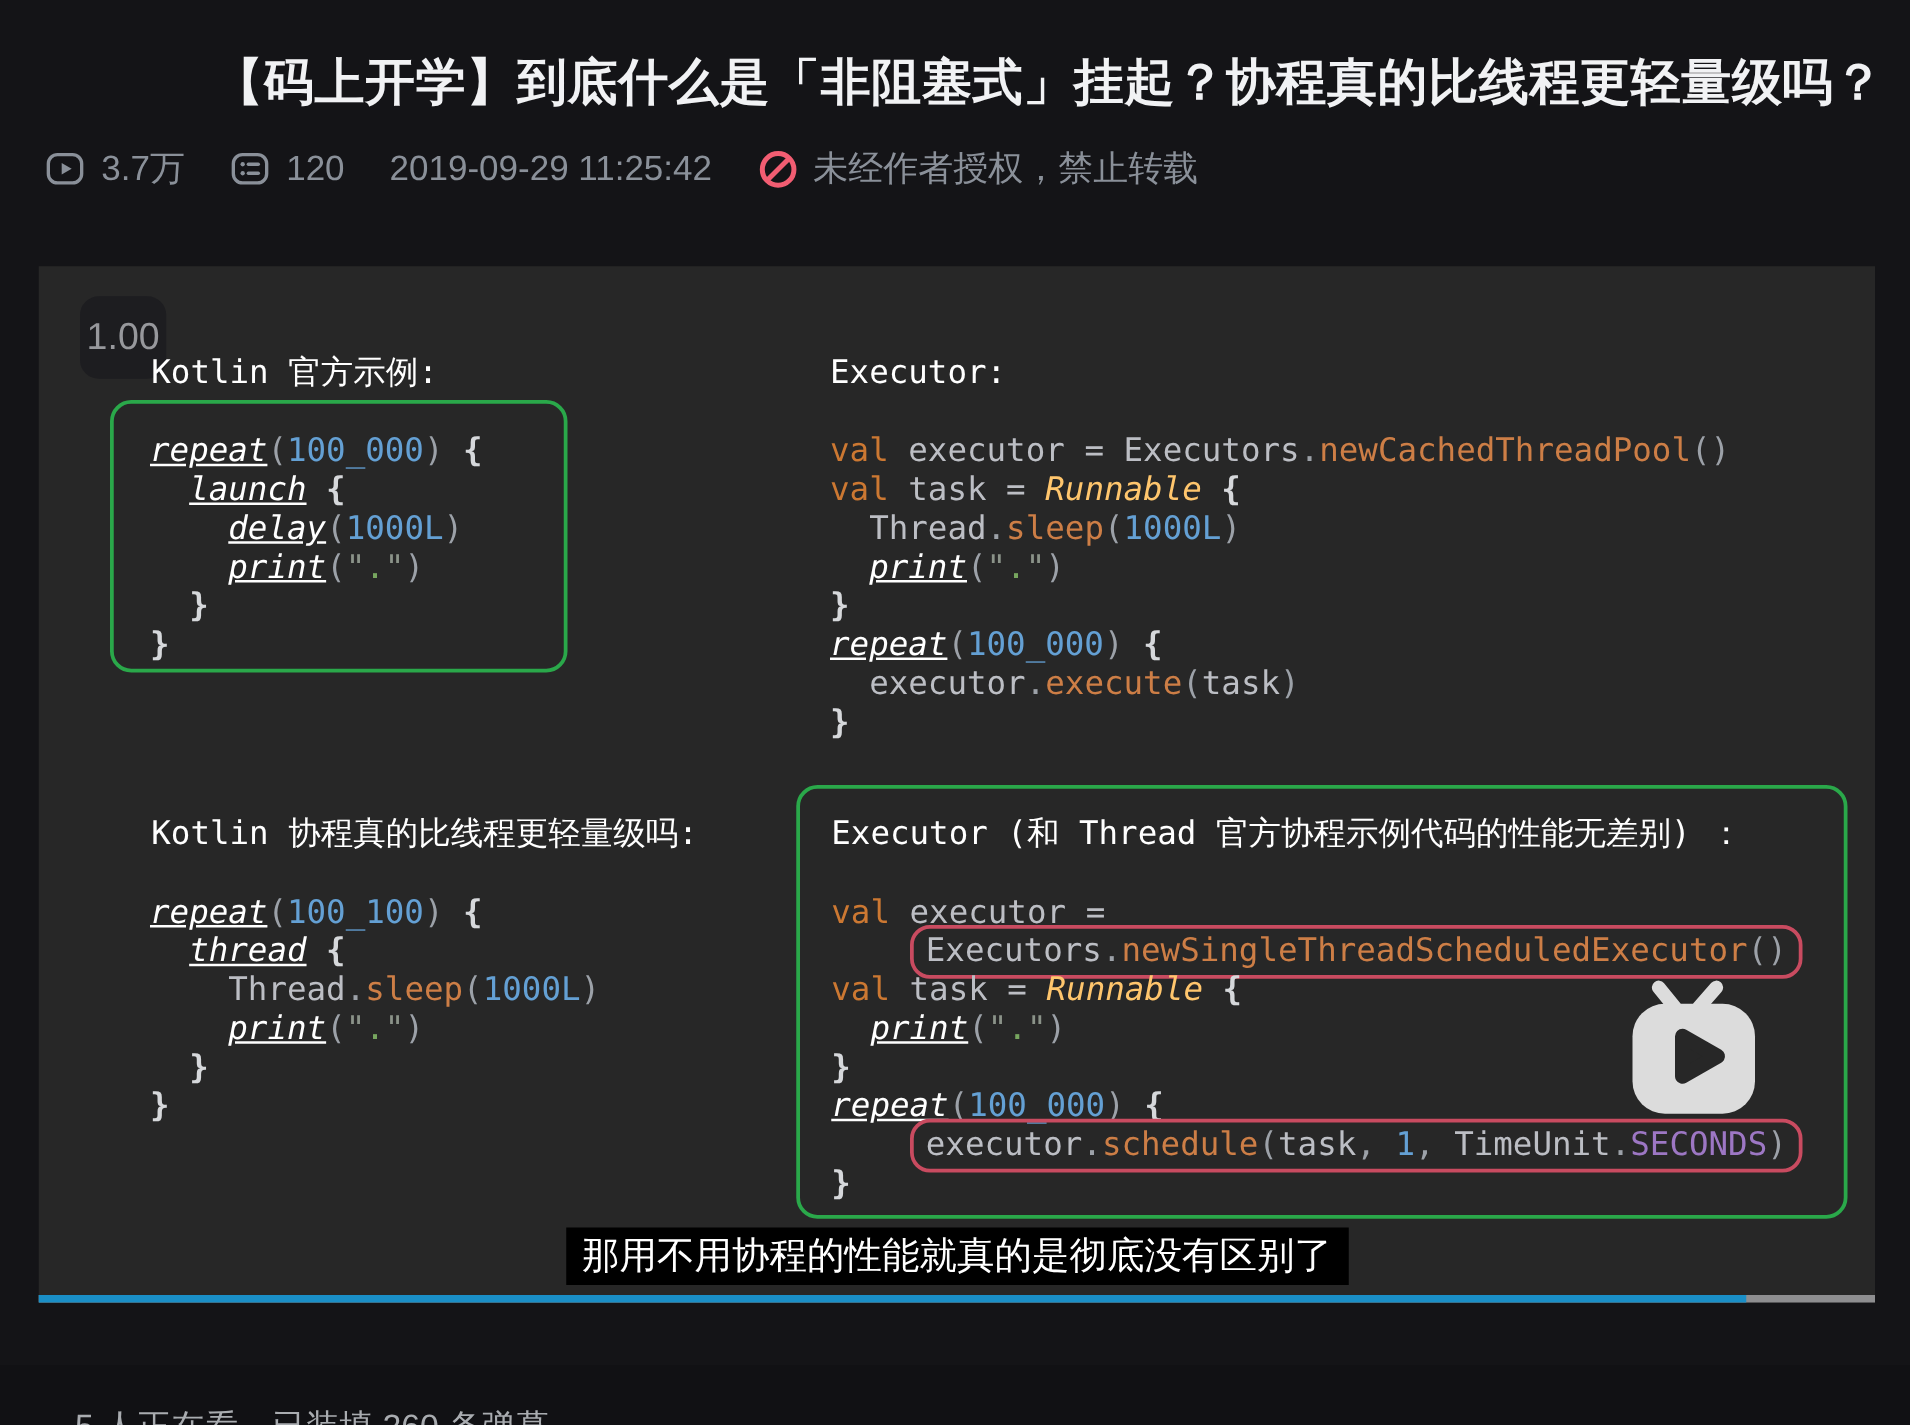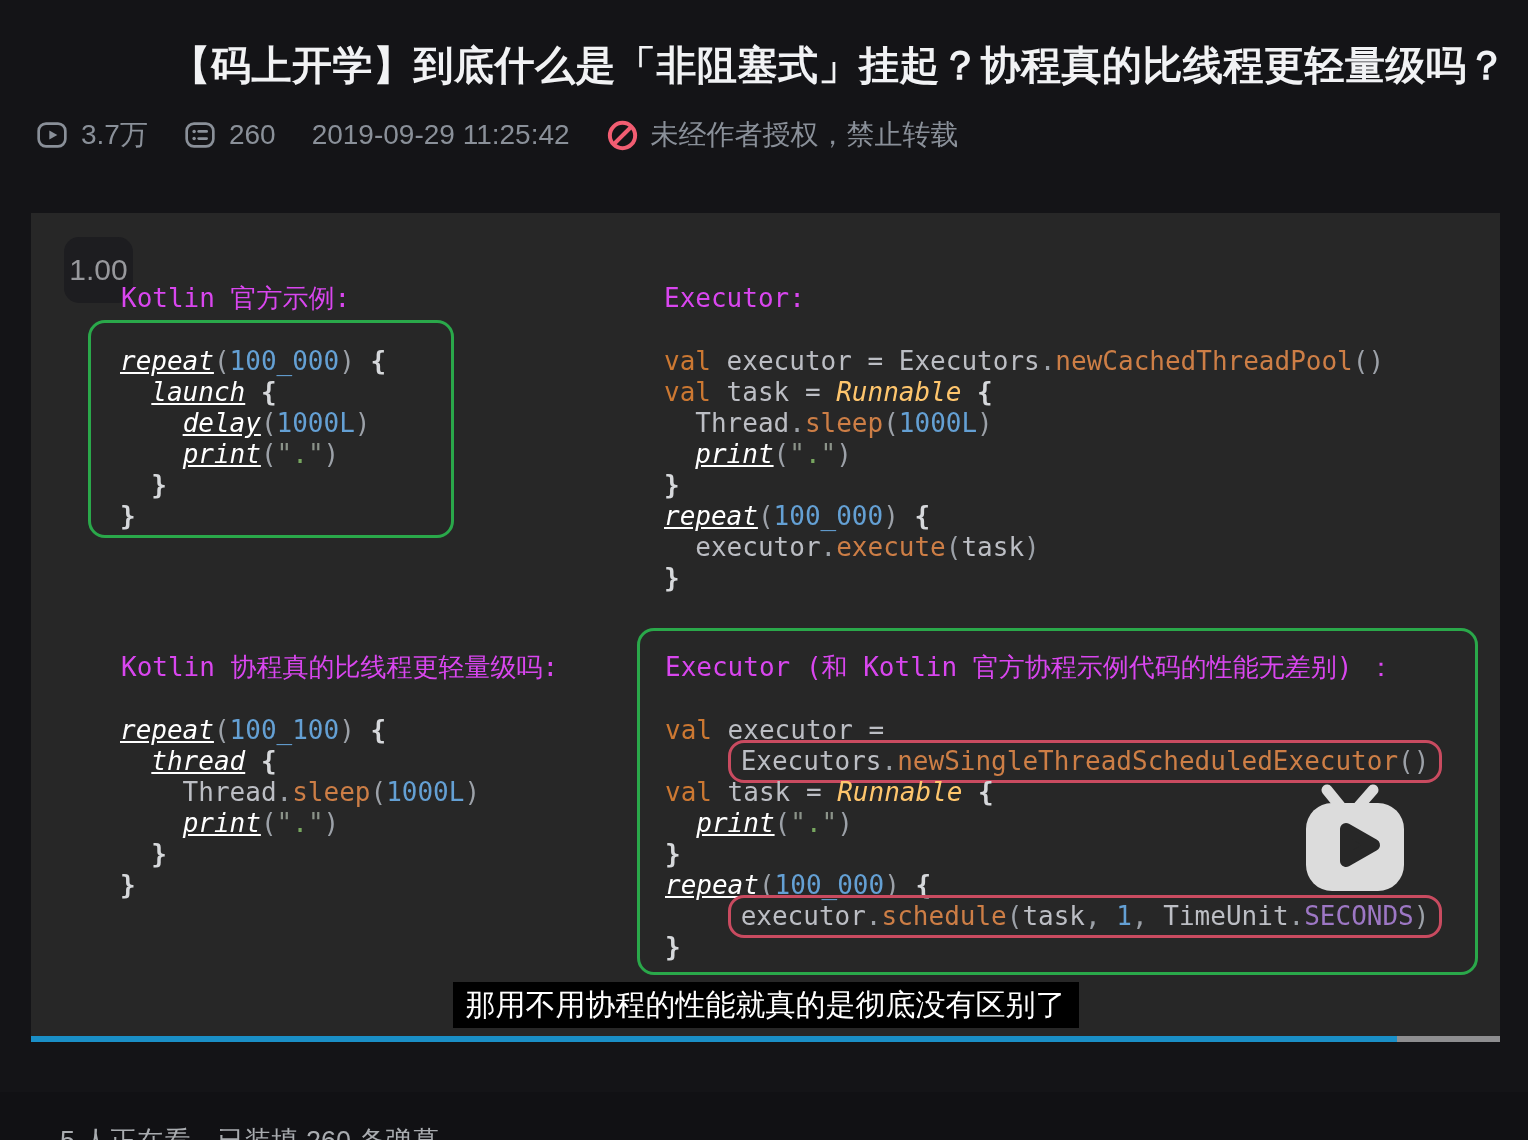--- a/index.html
+++ b/index.html
@@ -11,21 +11,21 @@
   .meta{position:absolute;left:36px;top:116px;display:flex;align-items:center;
         color:#8a9099;font-size:28px;}
   .m-item{display:flex;align-items:center;margin-right:36px;}
   .m-item .ic{margin-right:13px;display:block;}
   .m-no{display:flex;align-items:center;}
   .m-no .ic{margin-right:12px;display:block;}
   
   .player{position:absolute;left:31px;top:213px;width:1469px;height:829px;background:#272727;}
   .speed-badge{position:absolute;left:33px;top:24px;width:69px;height:66px;background:#1d1d20;
                border-radius:15px;color:#97989c;font-size:30px;display:flex;align-items:center;justify-content:center;}
-  .slide-h{position:absolute;color:#d946ef;font:26px/30px "DejaVu Sans Mono",monospace;white-space:pre;}
+  .slide-h{position:absolute;color:#ffffff;font:26px/30px "DejaVu Sans Mono",monospace;white-space:pre;}
   .h-tl{left:90px;top:70px;}
   .h-tr{left:633px;top:70px;}
   .h-bl{left:90px;top:439px;}
   .h-br{left:634px;top:439px;}
   .green-box{position:absolute;border:3px solid var(--box_green,#2aa84a);border-radius:17px;}
   .box-tl{left:57px;top:107px;width:360px;height:212px;}
   .box-br{left:606px;top:415px;width:835px;height:341px;}
   .code{position:absolute;white-space:pre;font:26px/31px "DejaVu Sans Mono",monospace;}
   .code-tl{left:89px;top:133px;}
   .code-tr{left:633px;top:133px;}
@@ -70,21 +70,21 @@
       <span>3.7万</span>
     </span>
     <span class="m-item">
       <svg class="ic" width="32" height="32" viewBox="0 0 24 24">
         <rect x="2" y="3.5" width="20" height="17" rx="5.5" fill="none" stroke="#8a9099" stroke-width="2"></rect>
         <circle cx="7.6" cy="9.3" r="1.3" fill="#8a9099"></circle>
         <line x1="11" y1="9.3" x2="17" y2="9.3" stroke="#8a9099" stroke-width="2" stroke-linecap="round"></line>
         <circle cx="7.6" cy="14.7" r="1.3" fill="#8a9099"></circle>
         <line x1="11" y1="14.7" x2="17" y2="14.7" stroke="#8a9099" stroke-width="2" stroke-linecap="round"></line>
       </svg>
-      <span>260</span>
+      <span>120</span>
     </span>
     <span class="m-item">2019-09-29 11:25:42</span>
     <span class="m-no">
       <svg class="ic" width="33" height="33" viewBox="0 0 24 24">
         <circle cx="12" cy="12" r="9.2" fill="none" stroke="#f25d72" stroke-width="2.9"></circle>
         <line x1="5.8" y1="18.2" x2="18.2" y2="5.8" stroke="#f25d72" stroke-width="2.9"></line>
       </svg>
       <span>未经作者授权，禁止转载</span>
     </span>
   </div>
@@ -96,21 +96,21 @@
     <div class="green-box box-tl"></div>
     <div class="code code-tl"><div class="code-line"><span><span class="tk-fn">repeat</span><span class="tk-pr">(</span><span class="tk-num">100_000</span><span class="tk-pr">)</span><span class="tk-pl"> </span><span class="tk-br">{</span></span></div><div class="code-line"><span><span class="tk-pl">  </span><span class="tk-fn">launch</span><span class="tk-pl"> </span><span class="tk-br">{</span></span></div><div class="code-line"><span><span class="tk-pl">    </span><span class="tk-fn">delay</span><span class="tk-pr">(</span><span class="tk-num">1000L</span><span class="tk-pr">)</span></span></div><div class="code-line"><span><span class="tk-pl">    </span><span class="tk-fn">print</span><span class="tk-pr">(</span><span class="tk-strq">"</span><span class="tk-str">.</span><span class="tk-strq">"</span><span class="tk-pr">)</span></span></div><div class="code-line"><span><span class="tk-pl">  </span><span class="tk-br">}</span></span></div><div class="code-line"><span><span class="tk-br">}</span></span></div></div>
 
     <div class="slide-h h-tr">Executor:</div>
     <div class="code code-tr"><div class="code-line"><span><span class="tk-kw">val</span><span class="tk-pl"> executor = Executors</span><span class="tk-pr">.</span><span class="tk-mfn">newCachedThreadPool</span><span class="tk-pr">()</span></span></div><div class="code-line"><span><span class="tk-kw">val</span><span class="tk-pl"> task = </span><span class="tk-cls">Runnable</span><span class="tk-pl"> </span><span class="tk-br">{</span></span></div><div class="code-line"><span><span class="tk-pl">  Thread</span><span class="tk-pr">.</span><span class="tk-mfn">sleep</span><span class="tk-pr">(</span><span class="tk-num">1000L</span><span class="tk-pr">)</span></span></div><div class="code-line"><span><span class="tk-pl">  </span><span class="tk-fn">print</span><span class="tk-pr">(</span><span class="tk-strq">"</span><span class="tk-str">.</span><span class="tk-strq">"</span><span class="tk-pr">)</span></span></div><div class="code-line"><span><span class="tk-br">}</span></span></div><div class="code-line"><span><span class="tk-fn">repeat</span><span class="tk-pr">(</span><span class="tk-num">100_000</span><span class="tk-pr">)</span><span class="tk-pl"> </span><span class="tk-br">{</span></span></div><div class="code-line"><span><span class="tk-pl">  executor</span><span class="tk-pr">.</span><span class="tk-mfn">execute</span><span class="tk-pr">(</span><span class="tk-pl">task</span><span class="tk-pr">)</span></span></div><div class="code-line"><span><span class="tk-br">}</span></span></div></div>
 
     <div class="slide-h h-bl">Kotlin 协程真的比线程更轻量级吗:</div>
     <div class="code code-bl"><div class="code-line"><span><span class="tk-fn">repeat</span><span class="tk-pr">(</span><span class="tk-num">100_100</span><span class="tk-pr">)</span><span class="tk-pl"> </span><span class="tk-br">{</span></span></div><div class="code-line"><span><span class="tk-pl">  </span><span class="tk-fn">thread</span><span class="tk-pl"> </span><span class="tk-br">{</span></span></div><div class="code-line"><span><span class="tk-pl">    Thread</span><span class="tk-pr">.</span><span class="tk-mfn">sleep</span><span class="tk-pr">(</span><span class="tk-num">1000L</span><span class="tk-pr">)</span></span></div><div class="code-line"><span><span class="tk-pl">    </span><span class="tk-fn">print</span><span class="tk-pr">(</span><span class="tk-strq">"</span><span class="tk-str">.</span><span class="tk-strq">"</span><span class="tk-pr">)</span></span></div><div class="code-line"><span><span class="tk-pl">  </span><span class="tk-br">}</span></span></div><div class="code-line"><span><span class="tk-br">}</span></span></div></div>
 
     <div class="green-box box-br"></div>
-    <div class="slide-h h-br">Executor (和 Kotlin 官方协程示例代码的性能无差别) ：</div>
+    <div class="slide-h h-br">Executor (和 Thread 官方协程示例代码的性能无差别) ：</div>
     <div class="code code-br"><div class="code-line"><span><span class="tk-kw">val</span><span class="tk-pl"> executor =</span></span></div><div class="code-line"><span><span class="tk-pl">    </span></span><span class="hl-red"><span class="tk-pl">Executors</span><span class="tk-pr">.</span><span class="tk-mfn">newSingleThreadScheduledExecutor</span><span class="tk-pr">()</span></span></div><div class="code-line"><span><span class="tk-kw">val</span><span class="tk-pl"> task = </span><span class="tk-cls">Runnable</span><span class="tk-pl"> </span><span class="tk-br">{</span></span></div><div class="code-line"><span><span class="tk-pl">  </span><span class="tk-fn">print</span><span class="tk-pr">(</span><span class="tk-strq">"</span><span class="tk-str">.</span><span class="tk-strq">"</span><span class="tk-pr">)</span></span></div><div class="code-line"><span><span class="tk-br">}</span></span></div><div class="code-line"><span><span class="tk-fn">repeat</span><span class="tk-pr">(</span><span class="tk-num">100_000</span><span class="tk-pr">)</span><span class="tk-pl"> </span><span class="tk-br">{</span></span></div><div class="code-line"><span><span class="tk-pl">    </span></span><span class="hl-red"><span class="tk-pl">executor</span><span class="tk-pr">.</span><span class="tk-mfn">schedule</span><span class="tk-pr">(</span><span class="tk-pl">task</span><span class="tk-pr">,</span><span class="tk-pl"> </span><span class="tk-num">1</span><span class="tk-pr">,</span><span class="tk-pl"> TimeUnit</span><span class="tk-pr">.</span><span class="tk-enum">SECONDS</span><span class="tk-pr">)</span></span></div><div class="code-line"><span><span class="tk-br">}</span></span></div></div>
 
     <div class="tv-icon">
       <svg width="120" height="112" viewBox="0 0 120 112">
         <line x1="44" y1="23" x2="31" y2="7" stroke="#dcdcdc" stroke-width="11" stroke-linecap="round"></line>
         <line x1="63" y1="23" x2="77" y2="7" stroke="#dcdcdc" stroke-width="11" stroke-linecap="round"></line>
         <rect x="10" y="20" width="98" height="88" rx="26" fill="#dcdcdc"></rect>
         <path d="M50 46 L78 62 L50 78 Z" fill="#272727" stroke="#272727" stroke-width="12" stroke-linejoin="round"></path>
       </svg>
     </div>

